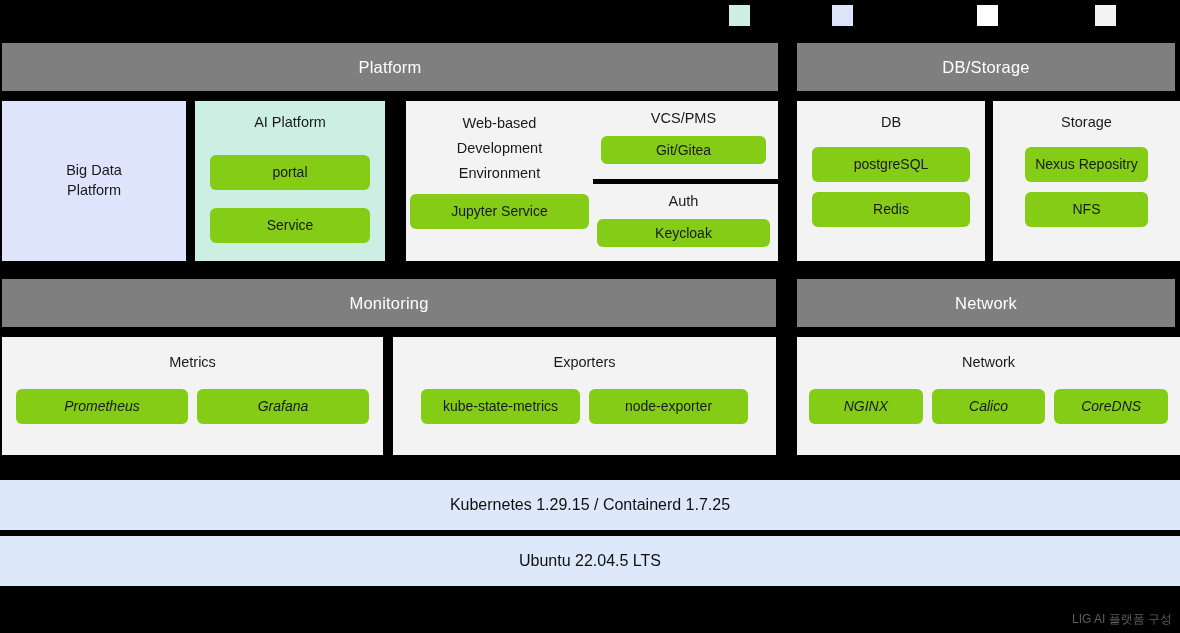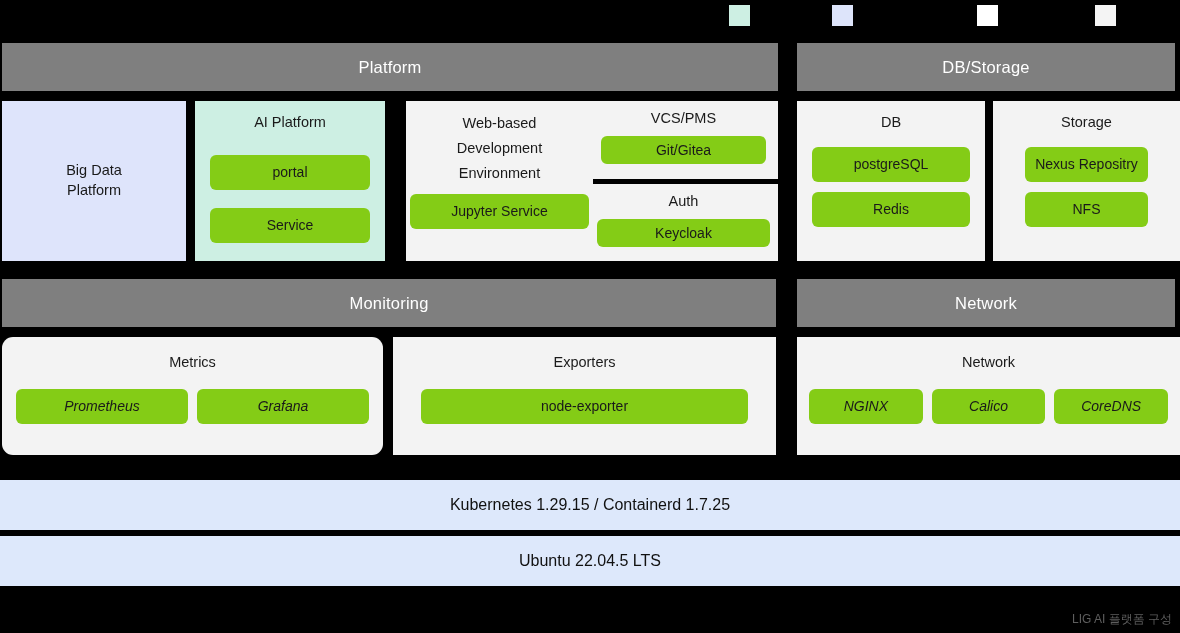--- a/index.html
+++ b/index.html
@@ -180,31 +180,32 @@
     </div>
     <div class="pill-row">
       <div class="pill">NFS</div>
     </div>
   </div>
 
   <div class="band-header" style="left:2px;top:279px;width:774px;height:48px;">Monitoring</div>
 
   <div class="band-header" style="left:797px;top:279px;width:378px;height:48px;">Network</div>
 
-  <div class="group" style="left:2px;top:337px;width:381px;height:118px;padding:16px 14px;box-sizing:border-box;border-radius:11px;">
+  <div class="group" style="left:2px;top:337px;width:381px;height:118px;padding:16px 14px;box-sizing:border-box;">
     <div class="group-title" style="margin-bottom:16px;">Metrics</div>
     <div class="pill-row" style="gap:9px;font-style:italic;">
       <div class="pill">Prometheus</div>
       <div class="pill">Grafana</div>
     </div>
   </div>
 
   <div class="group" style="left:393px;top:337px;width:383px;height:118px;padding:16px 28px;box-sizing:border-box;">
     <div class="group-title" style="margin-bottom:16px;">Exporters</div>
     <div class="pill-row" style="gap:9px;">
+      <div class="pill">kube-state-metrics</div>
       <div class="pill">node-exporter</div>
     </div>
   </div>
 
   <div class="group" style="left:797px;top:337px;width:383px;height:118px;padding:16px 12px;box-sizing:border-box;">
     <div class="group-title" style="margin-bottom:16px;">Network</div>
     <div class="pill-row" style="gap:9px;font-style:italic;">
       <div class="pill">NGINX</div>
       <div class="pill">Calico</div>
       <div class="pill">CoreDNS</div>

